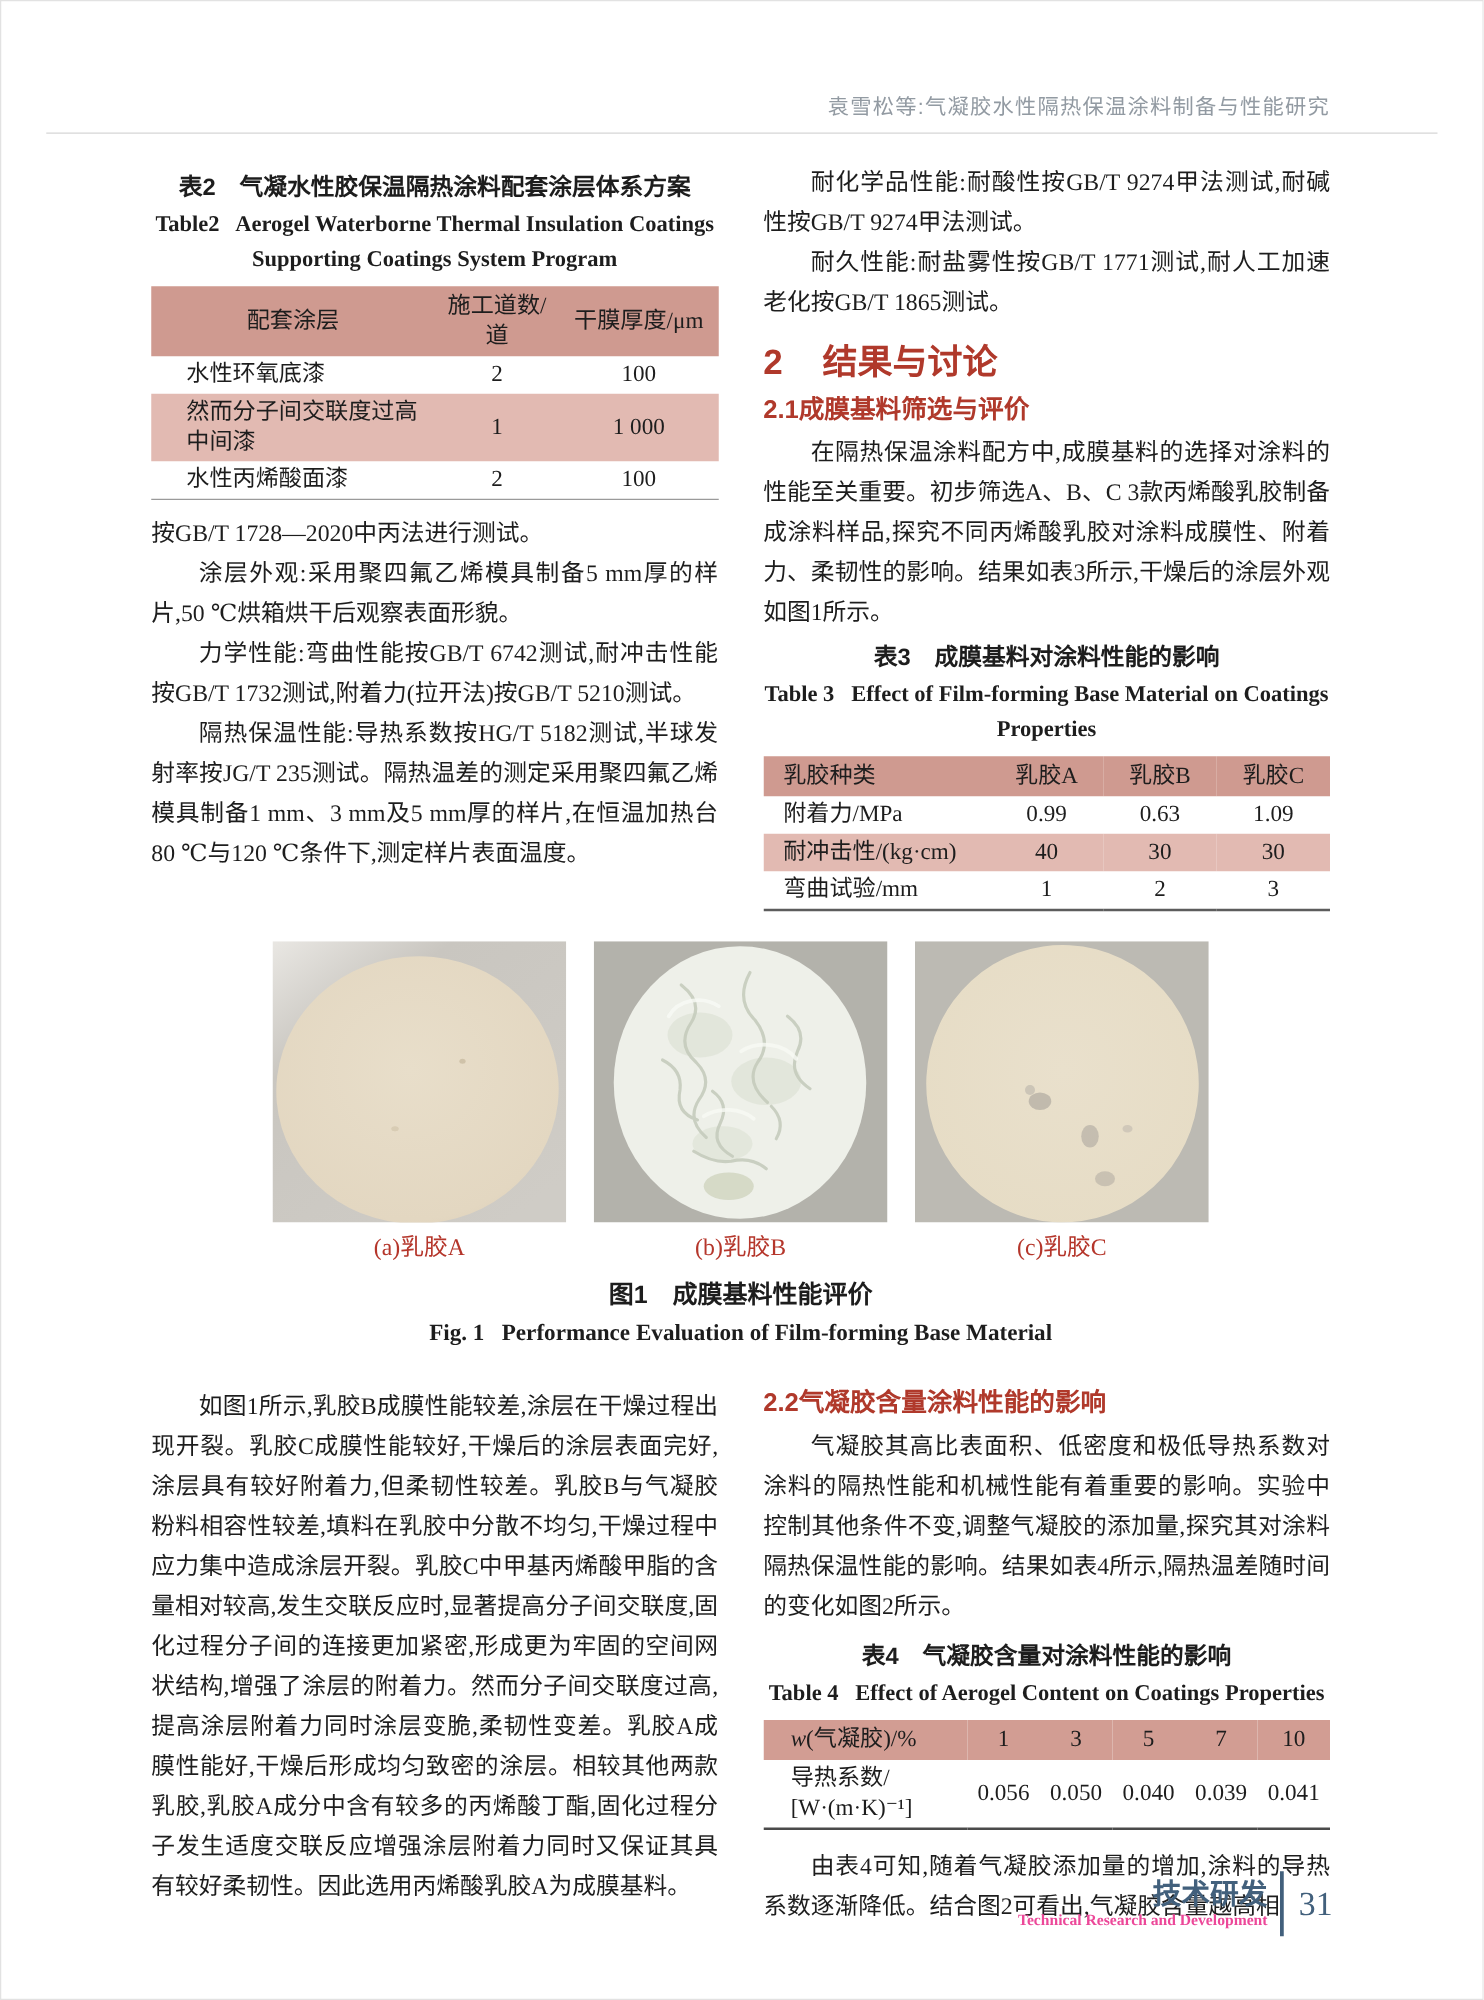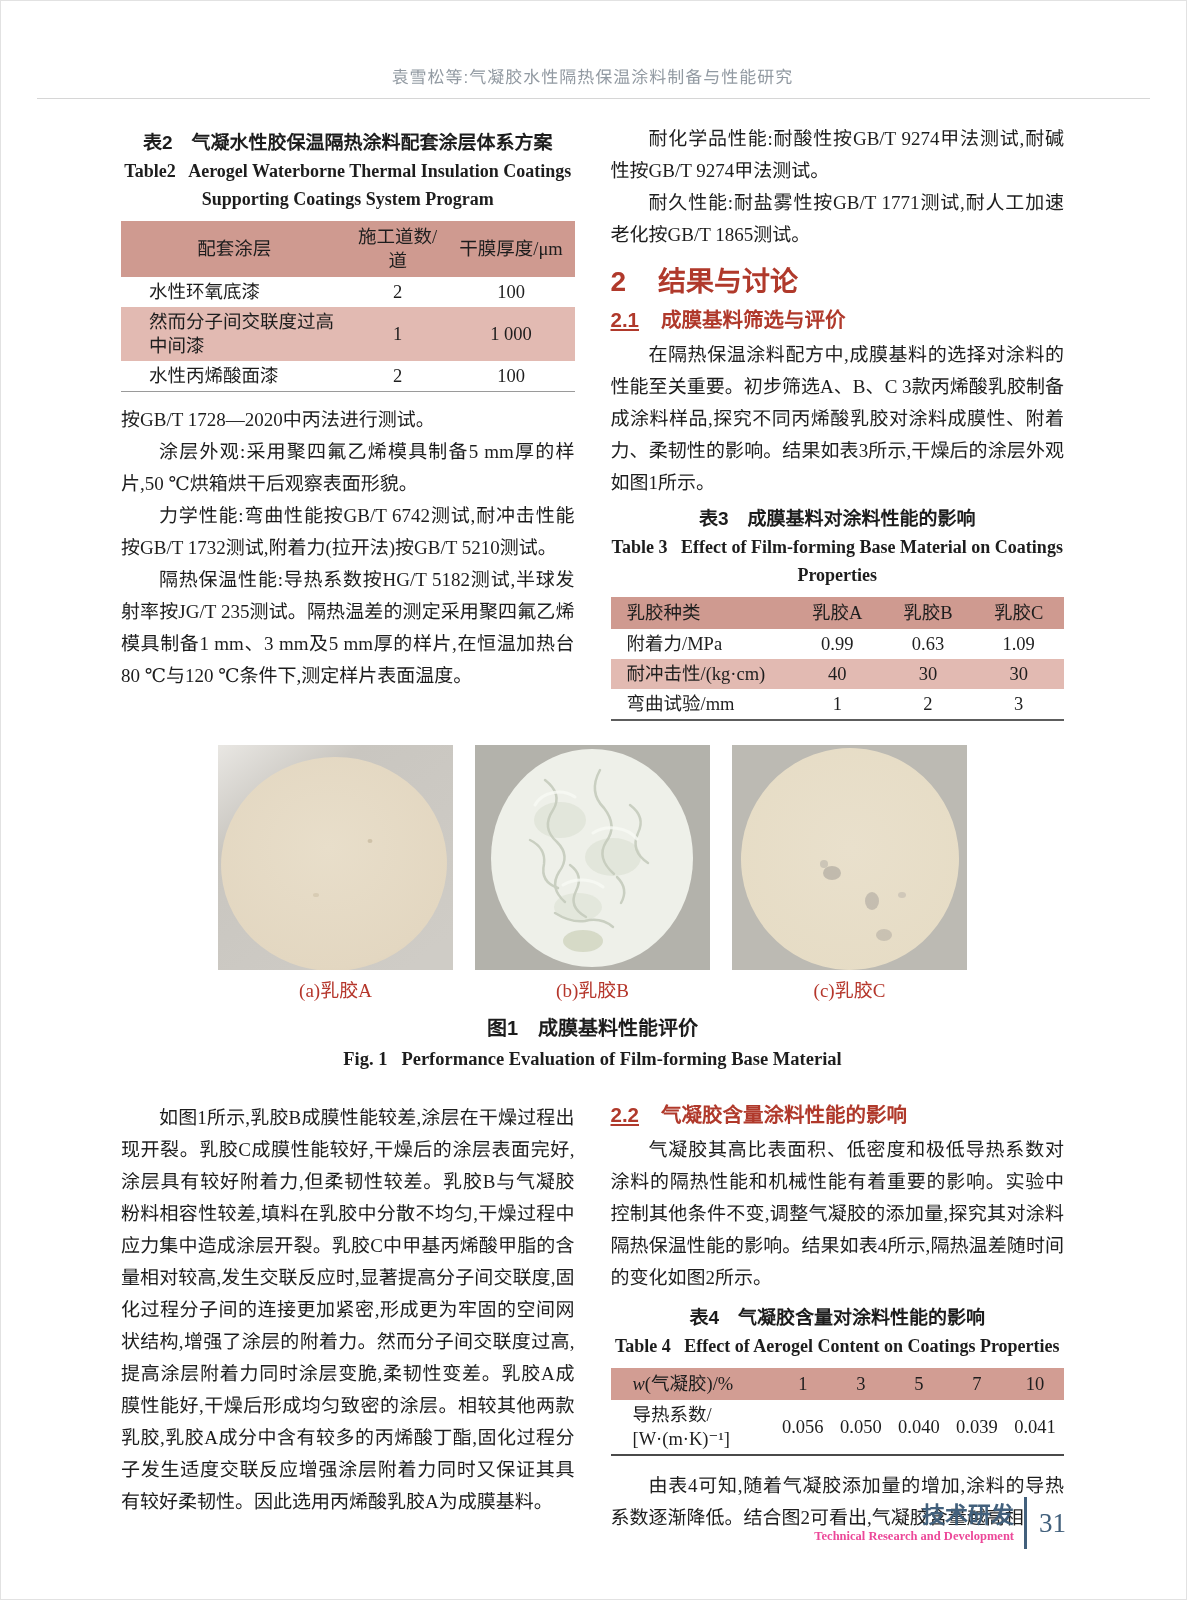--- a/index.html
+++ b/index.html
@@ -1,21 +1,21 @@
 <!DOCTYPE html>
 <html lang="zh-CN"><head>
 <meta charset="utf-8">
 <style>
   html,body{margin:0;padding:0;background:#fff;}
   .page{width:1187px;height:1600px;position:relative;background:#fff;border:1px solid #e2e2e2;
         box-sizing:border-box;overflow:hidden;color:#1d1d1d;
         font-family:"Liberation Serif","DejaVu Serif",serif;}
-  .running-head{padding:52px 122px 10px 120px;text-align:center;
+  .running-head{padding:70px 122px 10px 120px;text-align:right;
         font-family:"Liberation Sans","DejaVu Sans",sans-serif;
-        font-size:17px;color:#929aa2;letter-spacing:1px;margin-top:10px;}
+        font-size:17px;color:#929aa2;letter-spacing:1px;}
   .head-rule{border:none;border-top:1px solid #d6d6d6;margin:0 36px;}
   .content{padding:24px 122px 0 120px;}
   .cols{display:flex;gap:36px;}
   .col{flex:1 1 0;min-width:0;}
   .para{font-size:19px;line-height:32px;text-align:justify;margin:0;}
   .para.indent{text-indent:38px;}
   .para.first{margin-top:12px;}
   .pre{white-space:pre-line;}
   .prew{white-space:pre-wrap;}
   
@@ -32,21 +32,21 @@
   .t3{border-bottom:2px solid #5d5d5d;}
   .t4{border-bottom:2px solid #4a4a4a;}
   .t4 th{background:#d29d93;}
   .it{font-style:italic;}
   
   .h2{font-family:"Liberation Sans","DejaVu Sans",sans-serif;color:#b0392b;font-weight:bold;
       font-size:28px;line-height:34px;margin:14px 0 6px;}
   .h2 .num{margin-right:32px;}
   .h3{font-family:"Liberation Sans","DejaVu Sans",sans-serif;color:#b0392b;font-weight:bold;
       font-size:20.5px;line-height:26px;margin:8px 0 6px;}
-  .h3 .num{margin-right:22px;text-decoration:underline;}
+  .h3 .num{}
   
   .figure{margin-top:24px;}
   .photos{display:flex;justify-content:center;gap:22px;}
   .photo{width:235px;height:225px;}
   .photo svg{display:block;width:100%;height:100%;}
   .caps{display:flex;justify-content:center;gap:22px;margin-top:8px;}
   .caps span{width:235px;text-align:center;color:#b5362b;font-size:19px;line-height:26px;}
   .fig-title-cn{text-align:center;font-family:"Liberation Sans","DejaVu Sans",sans-serif;
       font-weight:bold;font-size:20px;line-height:28px;margin-top:10px;}
   .fig-title-en{text-align:center;font-weight:bold;font-size:18.5px;line-height:26px;margin-top:4px;}

